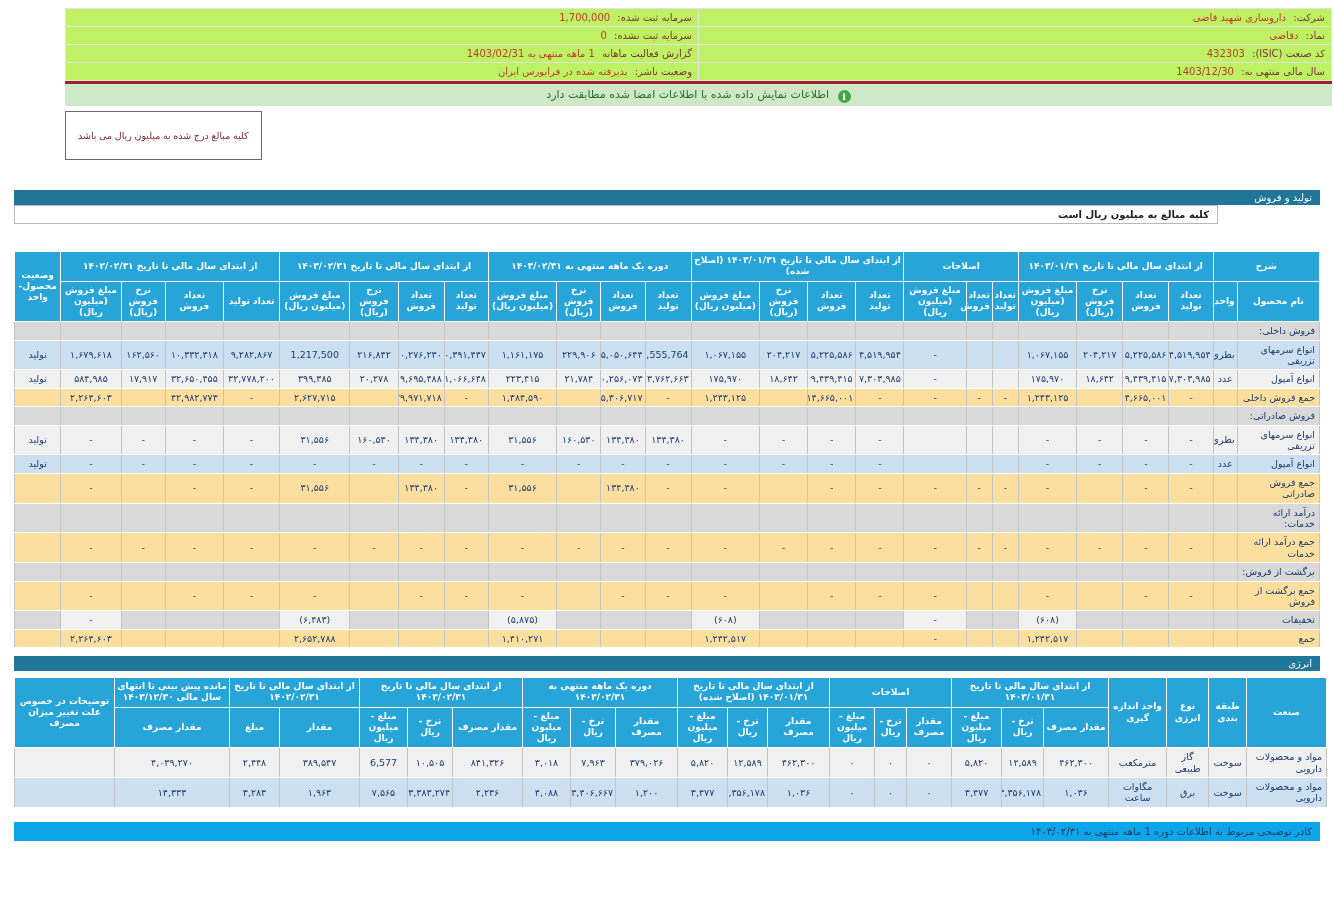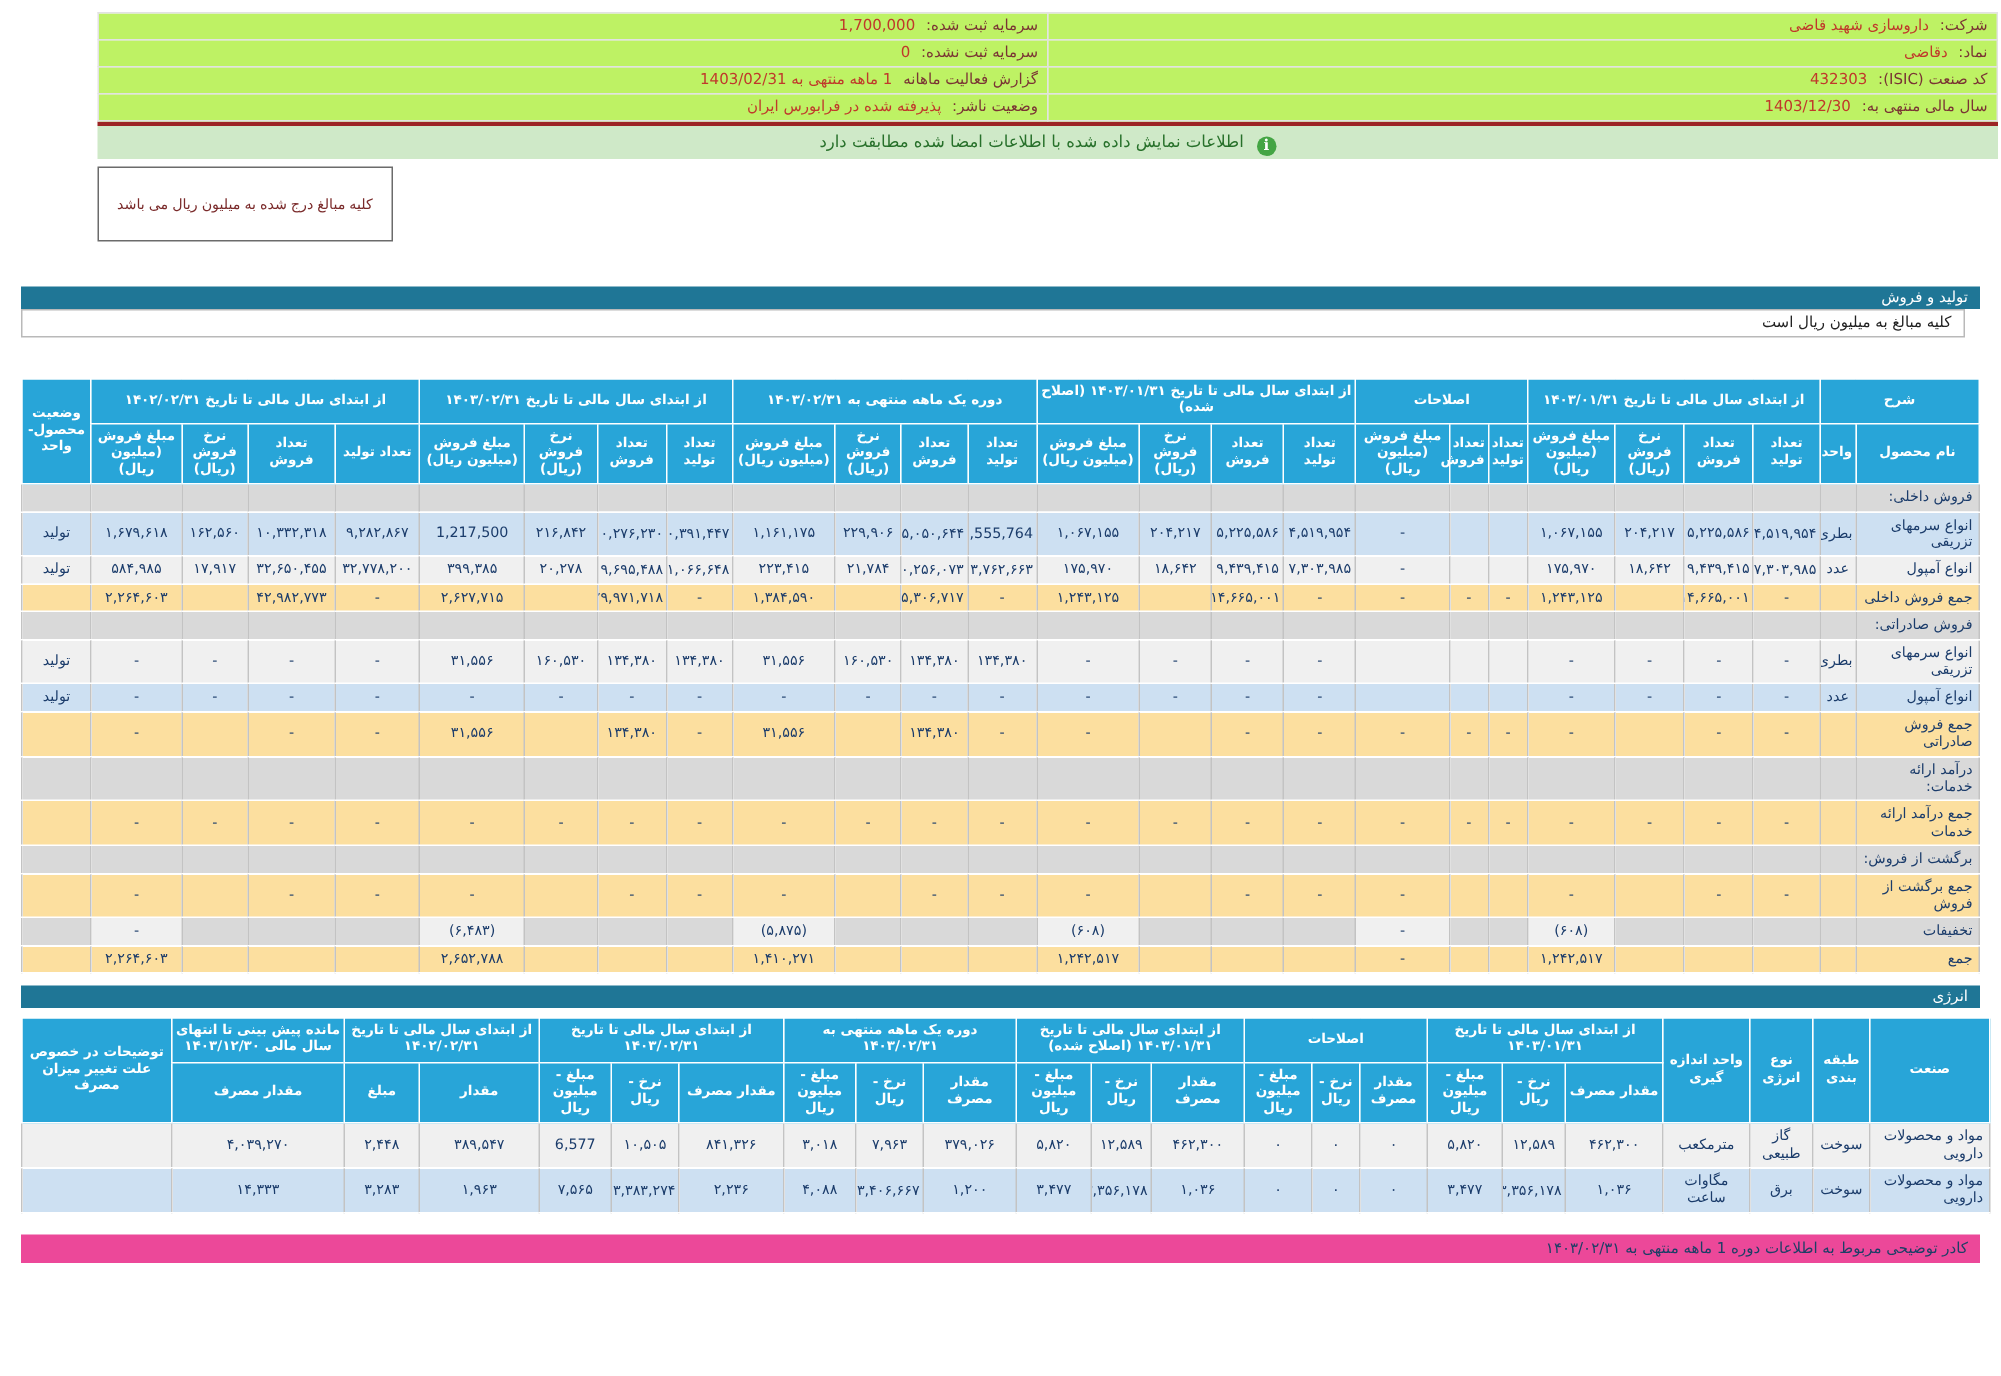--- a/index.html
+++ b/index.html
@@ -15,41 +15,41 @@
           text-align:center;font-size:11px;color:#27702a;}
   .info-ico{display:inline-block;width:13px;height:13px;line-height:13px;border-radius:50%;
             background:#44a544;color:#fff;font-size:10px;font-weight:bold;text-align:center;
             vertical-align:-2px;margin-left:5px;font-family:"DejaVu Serif",serif;}
   
   .unit-btn{display:inline-block;margin:5px 0 0 65px;border:1px solid #6b6b6b;background:#fff;
             color:#7a2a2a;font-size:9.5px;padding:18px 12px;cursor:pointer;}
   
   .sec-bar{width:1306px;margin-left:14px;background:#1f7696;color:#fff;font-size:10px;
            text-align:right;padding:2px 8px;box-sizing:border-box;direction:rtl;}
-  .unit-note{width:1296px;margin-left:14px;border:1px solid #b9b9b9;background:#fff;color:#222;
-             font-weight:normal;font-size:10px;text-align:right;padding:3px 8px;box-sizing:border-box;direction:rtl;}
+  .unit-note{width:1204px;margin-left:14px;border:1px solid #b9b9b9;background:#fff;color:#222;
+             font-weight:bold;font-size:10px;text-align:right;padding:3px 8px;box-sizing:border-box;direction:rtl;}
   .gap32{height:30px;} .gap28{height:27px;} .gap8{height:8px;} .gap6{height:6px;} .gap12{height:12px;}
   
   table.grid{border-collapse:collapse;table-layout:fixed;width:1306px;margin-left:14px;direction:rtl;}
   table.grid th{background:#28a5d8;color:#fff;border:1px solid #fff;font-size:9px;font-weight:bold;
                 padding:3px 2px;text-align:center;line-height:1.25;}
   table.grid td{border-left:1px solid #c3c3c3;border-right:1px solid #c3c3c3;
                 border-top:1px solid #fff;border-bottom:1px solid #fff;
                 font-size:9.5px;color:#1b3c6b;padding:3px 2px;text-align:center;
                 overflow:hidden;line-height:1.2;}
   table.grid td.name{text-align:right;padding-right:4px;}
   tr.blue td{background:#cde0f2;} tr.gray td{background:#f0f0f0;}
   tr.sec td{background:#d9d9d9;}  tr.tot td{background:#fcdf9f;}
   tr.disc td{background:#d9d9d9;} tr.disc td.lt{background:#f0f0f0;}
   td.neg{color:#e00000;}
   
   .note{width:1306px;margin-left:14px;box-sizing:border-box;text-align:right;font-size:10px;
         padding:4px 8px;color:#1c3f66;direction:rtl;}
   .note-cyan{background:#28a5d8;}
-  .note-blue{background:#ec4899;margin-top:2px;margin-bottom:16px;}
+  .note-blue{background:#0ea5e9;margin-top:2px;margin-bottom:16px;}
 </style>
 </head>
 <body>
 
 
 
 
 <div class="info-wrap">
   <table class="info" dir="rtl">
     <colgroup>

